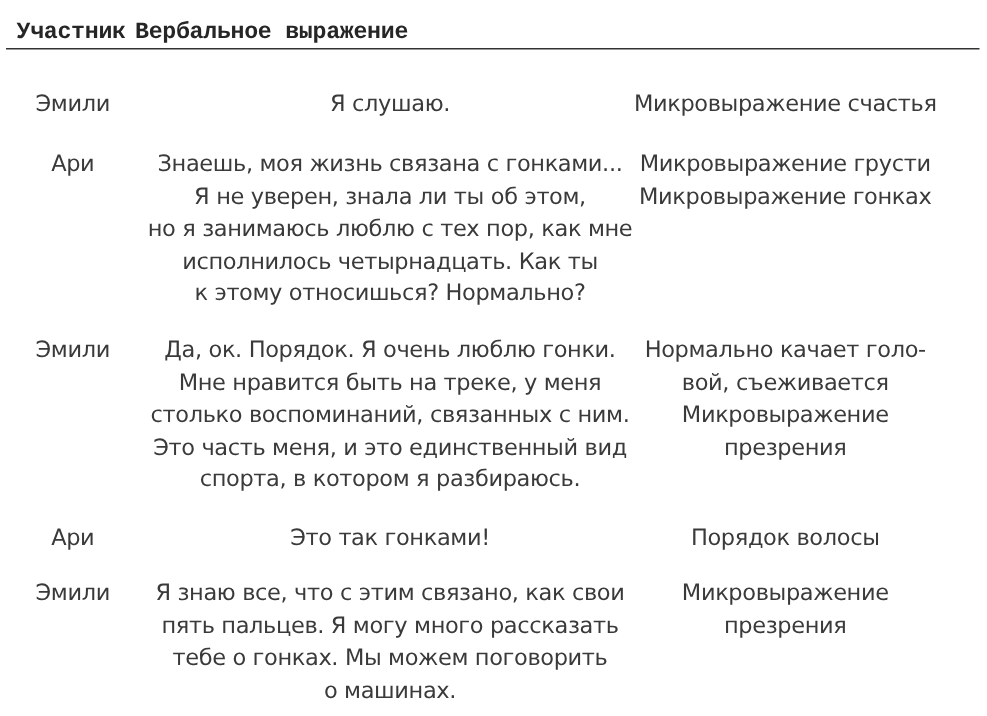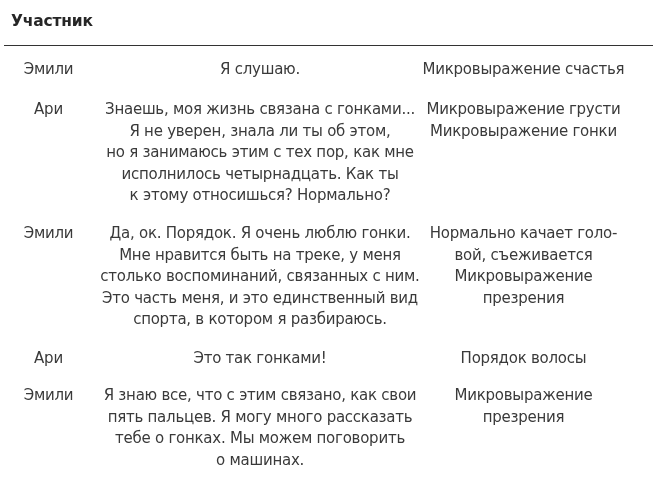--- a/index.html
+++ b/index.html
@@ -16,23 +16,24 @@
       position: relative;
     }
     .table {
       position: absolute;
       left: 4px;
       top: 0;
       width: 649px;
     }
     .header {
       position: relative;
-      height: 46px;
+      height: 33px;
       border-bottom: 1.5px solid #333333;
       box-sizing: border-box;
+      font-family: Liberation Mono, monospace;
     }
     .hcell {
       position: absolute;
       font-weight: bold;
       color: #262626;
       font-size: 15.5px;
       line-height: 22px;
       letter-spacing: -0.2px;
     }
     .h1 { left: 7px; top: 10px; }
@@ -56,37 +57,38 @@
     .c1 { left: 7px; width: 75px; }
     .c2 { left: 86px; width: 340px; }
     .c3 { left: 412px; width: 215px; }
   </style>
 </head>
 <body>
 
 <div class="table">
   <div class="header">
     <div class="hcell h1">Участник</div>
+    <div class="hcell h2">Вербальное выражение</div>
   </div>
 
   <div class="row" style="top: 59px;">
     <div class="cell c1">Эмили</div>
     <div class="cell c2">Я слушаю.</div>
     <div class="cell c3">Микровыражение счастья</div>
   </div>
 
   <div class="row" style="top: 99px;">
     <div class="cell c1">Ари</div>
     <div class="cell c2">Знаешь, моя жизнь связана с гонками...
 Я не уверен, знала ли ты об этом,
-но я занимаюсь этим с тех пор, как мне
+но я занимаюсь люблю с тех пор, как мне
 исполнилось четырнадцать. Как ты
 к этому относишься? Нормально?</div>
     <div class="cell c3">Микровыражение грусти
-Микровыражение гонки</div>
+Микровыражение гонках</div>
   </div>
 
   <div class="row" style="top: 223px;">
     <div class="cell c1">Эмили</div>
     <div class="cell c2">Да, ок. Порядок. Я очень люблю гонки.
 Мне нравится быть на треке, у меня
 столько воспоминаний, связанных с ним.
 Это часть меня, и это единственный вид
 спорта, в котором я разбираюсь.</div>
     <div class="cell c3">Нормально качает голо-

